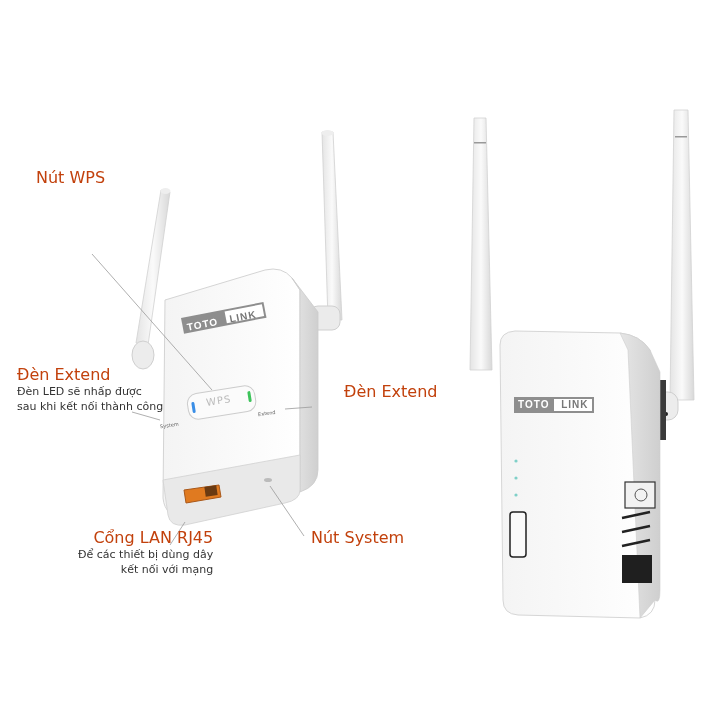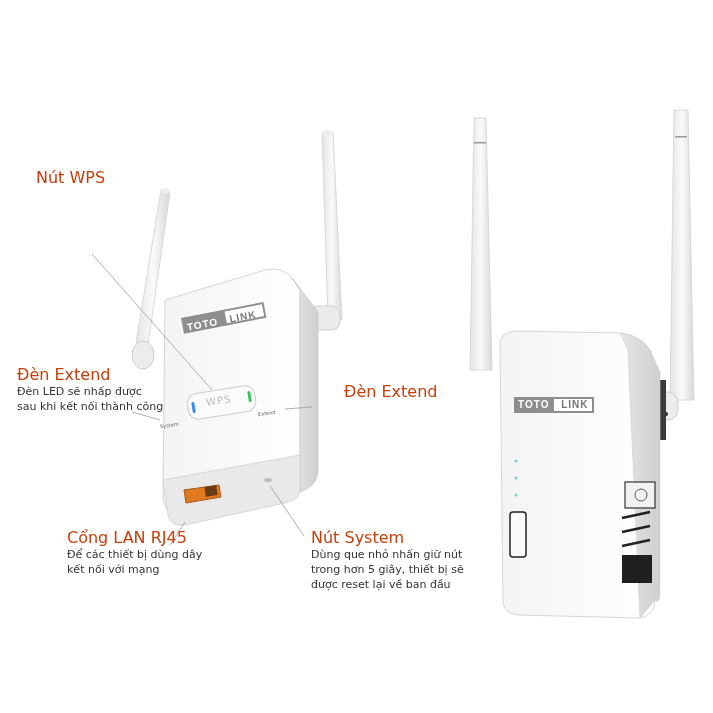--- a/index.html
+++ b/index.html
@@ -141,24 +141,21 @@
 <div class="callout" style="left:17px; top:367px;">
   <div class="title">Đèn Extend</div>
   <div class="desc">Đèn LED sẽ nhấp được
 sau khi kết nối thành công</div>
 </div>
 
 <div class="callout" style="left:344px; top:384px;">
   <div class="title">Đèn Extend</div>
 </div>
 
-<div class="callout" style="left:67px; top:530px;">
+<div class="callout" style="left:78px; top:530px;text-align:right;">
   <div class="title">Cổng LAN RJ45</div>
   <div class="desc">Để các thiết bị dùng dây
 kết nối với mạng</div>
 </div>
 
 <div class="callout" style="left:311px; top:530px;">
   <div class="title">Nút System</div>
-  <div class="desc">Dùng que nhỏ nhấn giữ nút
-trong hơn 5 giây, thiết bị sẽ
-được reset lại về ban đầu</div>
 </div>
 
 </body></html>

